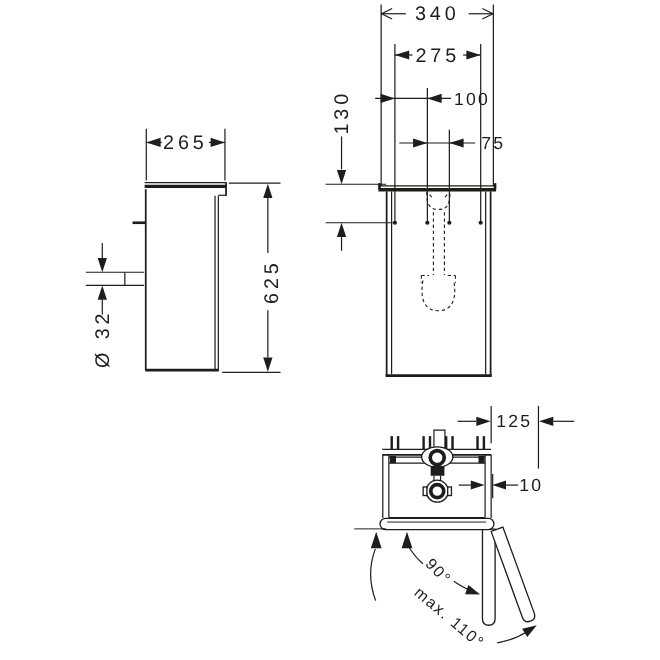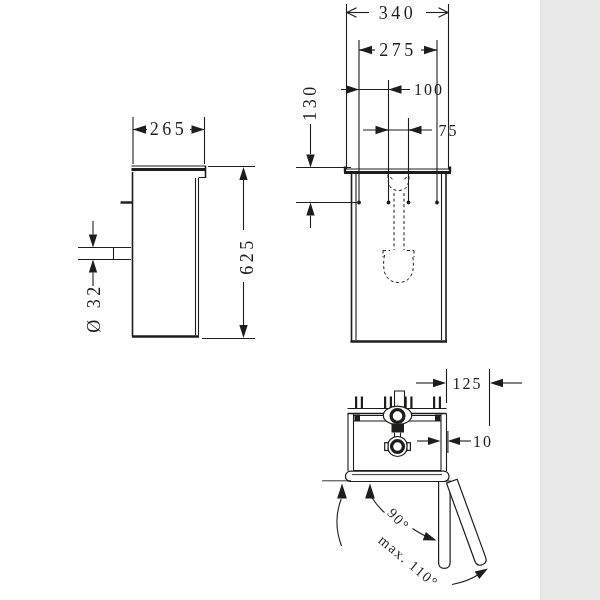--- a/index.html
+++ b/index.html
@@ -1,19 +1,19 @@
 <!DOCTYPE html>
 <html style="--line: #1d1d1b; --bg: #ffffff;"><head>
 <meta charset="utf-8">
 <style>
   :root{ --line:#1d1d1b; --bg:#ffffff; }
   html,body{margin:0;padding:0;background:#e8e8e8;}
   #canvas{
-    position:relative;width:540px;height:600px;background:var(--bg);
-    font-family:Liberation Serif, serif;
+    position:relative;width:600px;height:600px;background:var(--bg);
+    font-family:Liberation Sans, sans-serif;
   }
   svg{display:block}
   .ln{stroke:var(--line);stroke-width:1.1;fill:none;}
   .ln08{stroke:var(--line);stroke-width:0.9;fill:none;}
   .ln15{stroke:var(--line);stroke-width:1.6;fill:none;}
   .ln2{stroke:var(--line);stroke-width:2.4;fill:none;}
   .thk{stroke:var(--line);stroke-width:3;fill:none;}
   .dsh{stroke:var(--line);stroke-width:1;fill:none;stroke-dasharray:3 2.6;}
   .tri{fill:var(--line);stroke:none;}
   .blk{fill:var(--line);stroke:none;}

